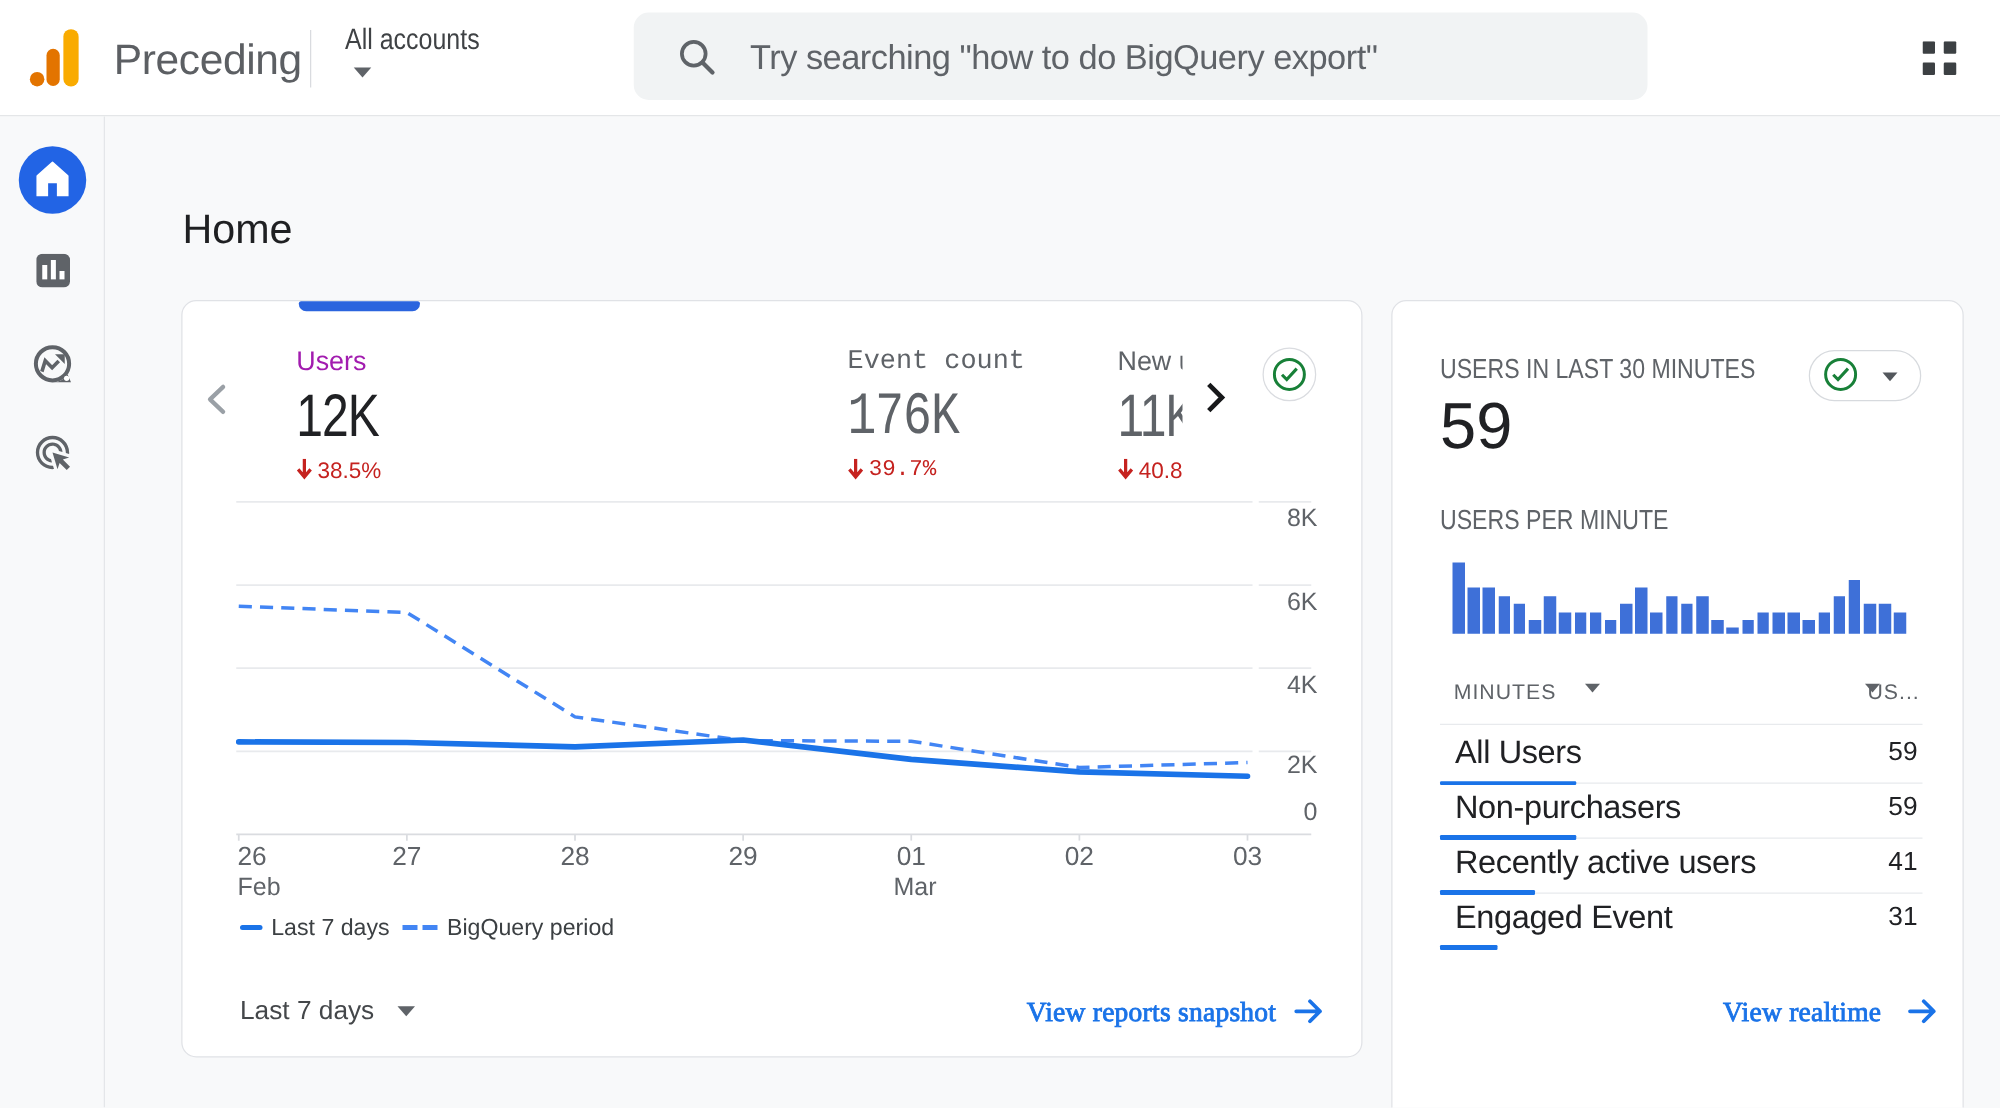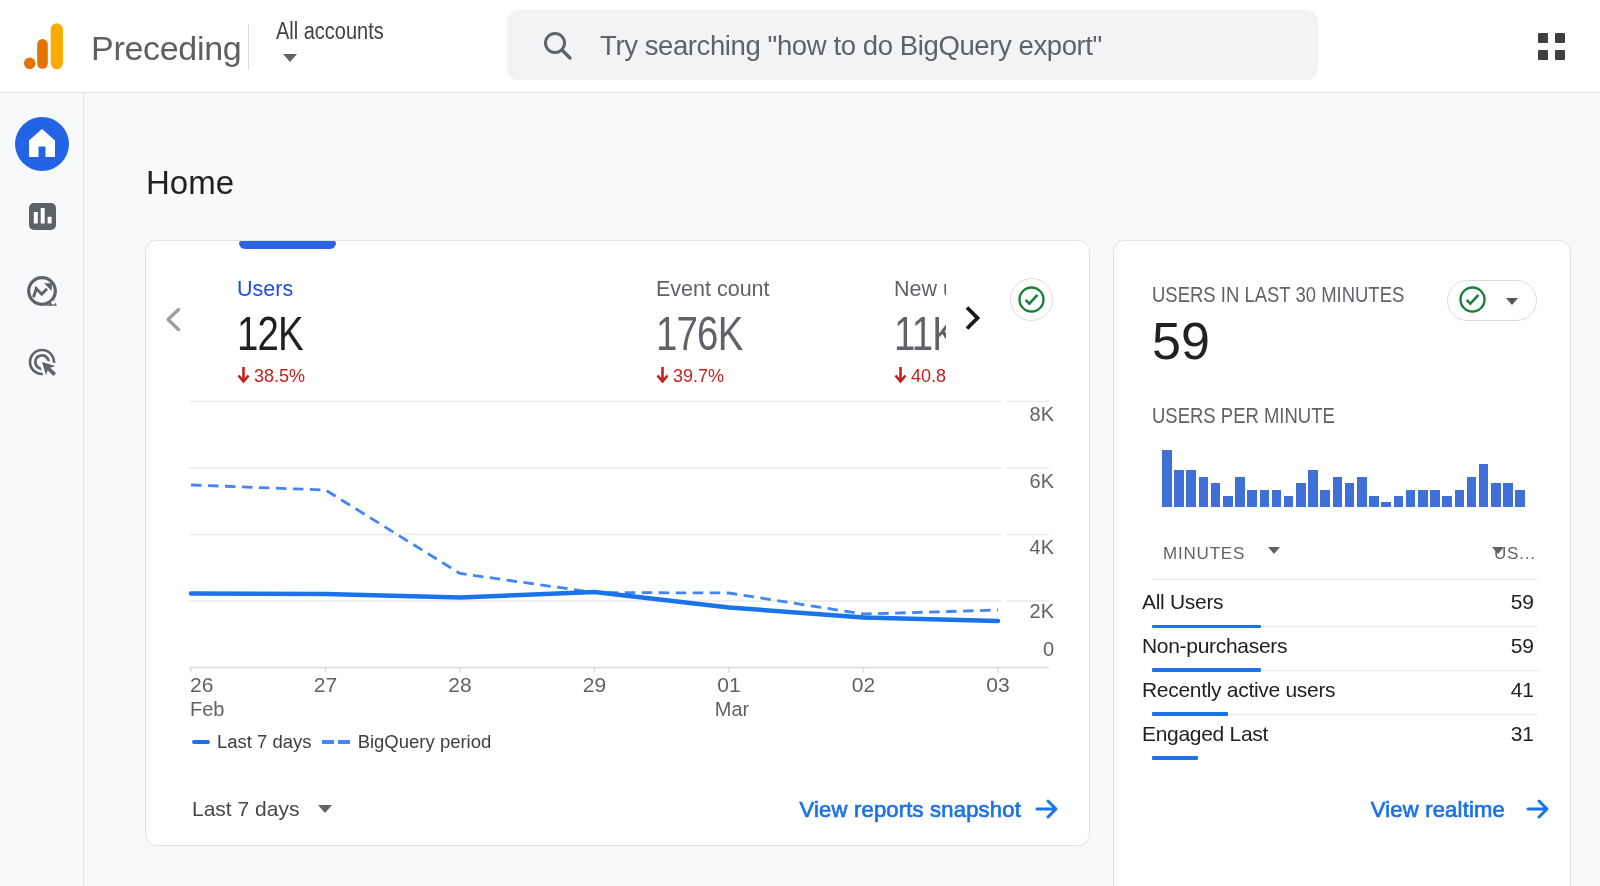--- a/index.html
+++ b/index.html
@@ -20,37 +20,37 @@
   
   #home-title { position:absolute; left:146px; top:166px; font-size:33px; line-height:33px; color:#1f2022; letter-spacing:0; }
   .card { position:absolute; background:#fff; border:1px solid #e0e2e6; border-radius:12px; }
   #card1 { left:145px; top:240px; width:945px; height:606px; }
   #card2 { left:1113px; top:240px; width:458px; height:736px; }
   #tabpill { position:absolute; left:239px; top:241px; width:97px; height:7.5px; border-radius:2px 2px 6px 6px; background:#2b64de; z-index:6; }
   
   #metrics { position:absolute; left:91px; top:38px; width:709px; height:150px; overflow:hidden; }
   .mcol { position:absolute; top:0; }
   .mlabel { font-size:21.5px; line-height:21.5px; color:#5f6368; white-space:nowrap; }
-  .mlabel.sel { color:#1d4ed8; }
+  .mlabel.sel { color:#a21caf; }
   .mval { margin-top:11px; font-size:48px; line-height:44px; letter-spacing:-1px; color:#5f6368; transform:scaleX(0.8); transform-origin:0 0; white-space:nowrap; }
   .mval.sel { color:#202124; }
   .mdelta { margin-top:11px; font-size:18px; line-height:18px; color:#c5221f; display:flex; align-items:center; }
   .mdelta svg { margin-right:4px; }
   
   .legend { position:absolute; top:491px; left:46px; height:20px; display:flex; align-items:center; font-size:18.5px; color:#3c4043; }
   .ftr-lbl { position:absolute; left:46px; top:556px; font-size:21px; color:#44474a; }
-  .link { color:#1a73e8; font-size:22px; font-weight:400; -webkit-text-stroke:0.7px #1a73e8; letter-spacing:0.2px; }
+  .link { color:#1a73e8; font-size:22px; font-weight:400; -webkit-text-stroke:0.7px #1a73e8; letter-spacing:0.2px;font-family:Liberation Serif, serif; }
   
   .ctitle { position:absolute; left:38px; font-size:22px; line-height:22px; letter-spacing:0; color:#5f6368; transform:scaleX(0.84); transform-origin:0 0; }
   #big59 { position:absolute; left:38px; top:74px; font-size:52px; line-height:52px; color:#202124; }
   #pill2 { position:absolute; left:333px; top:39px; width:90px; height:41px; border:1px solid #d7dade; border-radius:21px; background:#fff; }
   #bars { position:absolute; left:48px; top:206px; width:370px; height:60px; display:flex; align-items:flex-end; }
   #bars div { width:9.6px; margin-right:2.6px; background:#3e70d8; }
   .rt-head { position:absolute; top:303px; font-size:17px; letter-spacing:0.8px; color:#5f6368; }
-  .rt-row-name { position:absolute; left:28px; font-size:21px; line-height:21px; letter-spacing:-0.3px; color:#202124; }
+  .rt-row-name { position:absolute; left:50px; font-size:26px; line-height:21px; letter-spacing:-0.3px; color:#202124; }
   .rt-row-val { position:absolute; right:36px; font-size:21px; line-height:21px; color:#202124; text-align:right; }
   .rt-sep { position:absolute; left:38px; width:386px; height:1px; background:#e8eaed; }
   .rt-bar { position:absolute; left:38px; height:3.5px; background:#1a73e8; border-radius:1px; }
 </style>
 </head>
 <body>
 
 <div id="header">
   <svg class="abs" style="left:22px; top:21px;" width="46" height="52" viewBox="0 0 46 52">
     <circle cx="7.7" cy="42.3" r="5.8" fill="#e37400"></circle>
@@ -117,21 +117,21 @@
   </svg>
 
   <div id="metrics">
     <div class="mcol" style="left:0;">
       <div class="mlabel sel">Users</div>
       <div class="mval sel">12K</div>
       <div class="mdelta"><svg width="13" height="17" viewBox="0 0 13 17">
             <path d="M6.5 0 L6.5 13 M1.5 8.5 L6.5 14.5 L11.5 8.5" fill="none" stroke="#c5221f" stroke-width="2.6"></path>
           </svg>38.5%</div>
     </div>
-    <div class="mcol" style="left:419px;">
+    <div class="mcol" style="left:441px;font-family:Liberation Mono, monospace;">
       <div class="mlabel">Event count</div>
       <div class="mval">176K</div>
       <div class="mdelta"><svg width="13" height="17" viewBox="0 0 13 17">
             <path d="M6.5 0 L6.5 13 M1.5 8.5 L6.5 14.5 L11.5 8.5" fill="none" stroke="#c5221f" stroke-width="2.6"></path>
           </svg>39.7%</div>
     </div>
     <div class="mcol" style="left:657px;">
       <div class="mlabel">New users</div>
       <div class="mval">11K</div>
       <div class="mdelta"><svg width="13" height="17" viewBox="0 0 13 17">
@@ -249,20 +249,20 @@
   <div class="rt-sep" style="top:385px;"></div>
   <div class="rt-bar" style="top:383.5px; width:109px;"></div>
   <div class="rt-row-name" style="top:394px;">Non-purchasers</div>
   <div class="rt-row-val" style="top:394px;">59</div>
   <div class="rt-sep" style="top:428.5px;"></div>
   <div class="rt-bar" style="top:427px; width:109px;"></div>
   <div class="rt-row-name" style="top:438px;">Recently active users</div>
   <div class="rt-row-val" style="top:438px;">41</div>
   <div class="rt-sep" style="top:472.5px;"></div>
   <div class="rt-bar" style="top:471px; width:76px;"></div>
-  <div class="rt-row-name" style="top:482px;">Engaged Last</div>
+  <div class="rt-row-name" style="top:482px;">Engaged Event</div>
   <div class="rt-row-val" style="top:482px;">31</div>
   <div class="rt-bar" style="top:515px; width:46px;"></div>
   <div class="link abs" style="top:556px; right:65px;">View realtime</div>
   <svg class="abs" style="left:412px; top:557px;" width="24" height="22" viewBox="0 0 24 22">
     <path d="M2 11 L21 11 M13 3 L21 11 L13 19" fill="none" stroke="#1a73e8" stroke-width="3" stroke-linecap="round" stroke-linejoin="round"></path>
   </svg>
 </div>
 
 </body></html>

